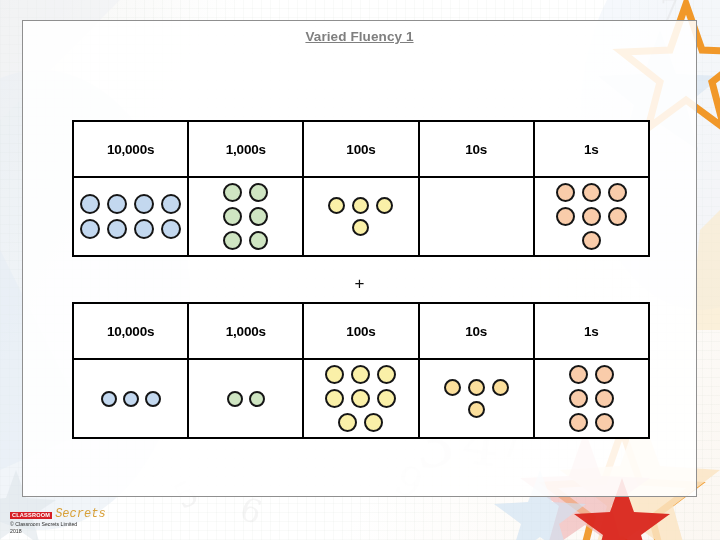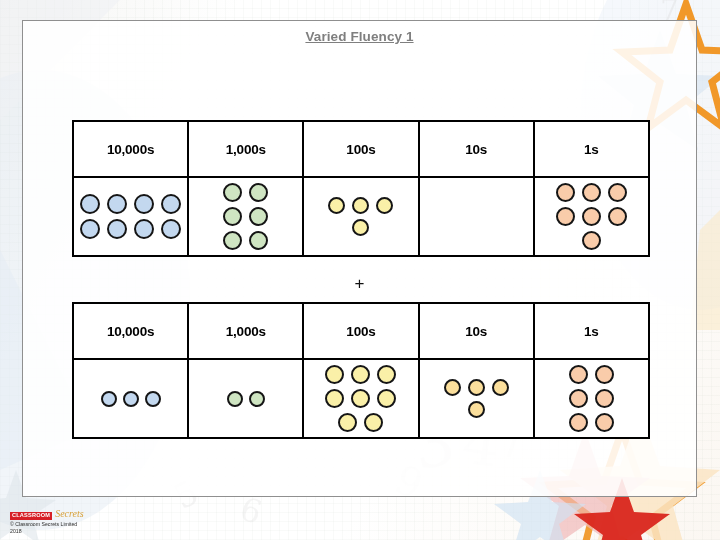--- a/index.html
+++ b/index.html
@@ -145,23 +145,23 @@
     background: #d61f26;
     color: #ffffff;
     font-weight: bold;
     font-size: 5.6px;
     letter-spacing: .2px;
     padding: 1px 2px;
     white-space: nowrap;
   }
   #brand-logo-word {
     color: #d8a13a;
-    font-family: Liberation Serif, serif;
+    font-family: Liberation Mono, monospace;
     font-style: italic;
-    font-size: 10px;
+    font-size: 12px;
     white-space: nowrap;
   }
   .copyright-line {
     font-size: 5.2px;
     color: #2c2c2c;
     white-space: nowrap;
     margin-top: 1.5px;
   }
 </style>
 </head>

